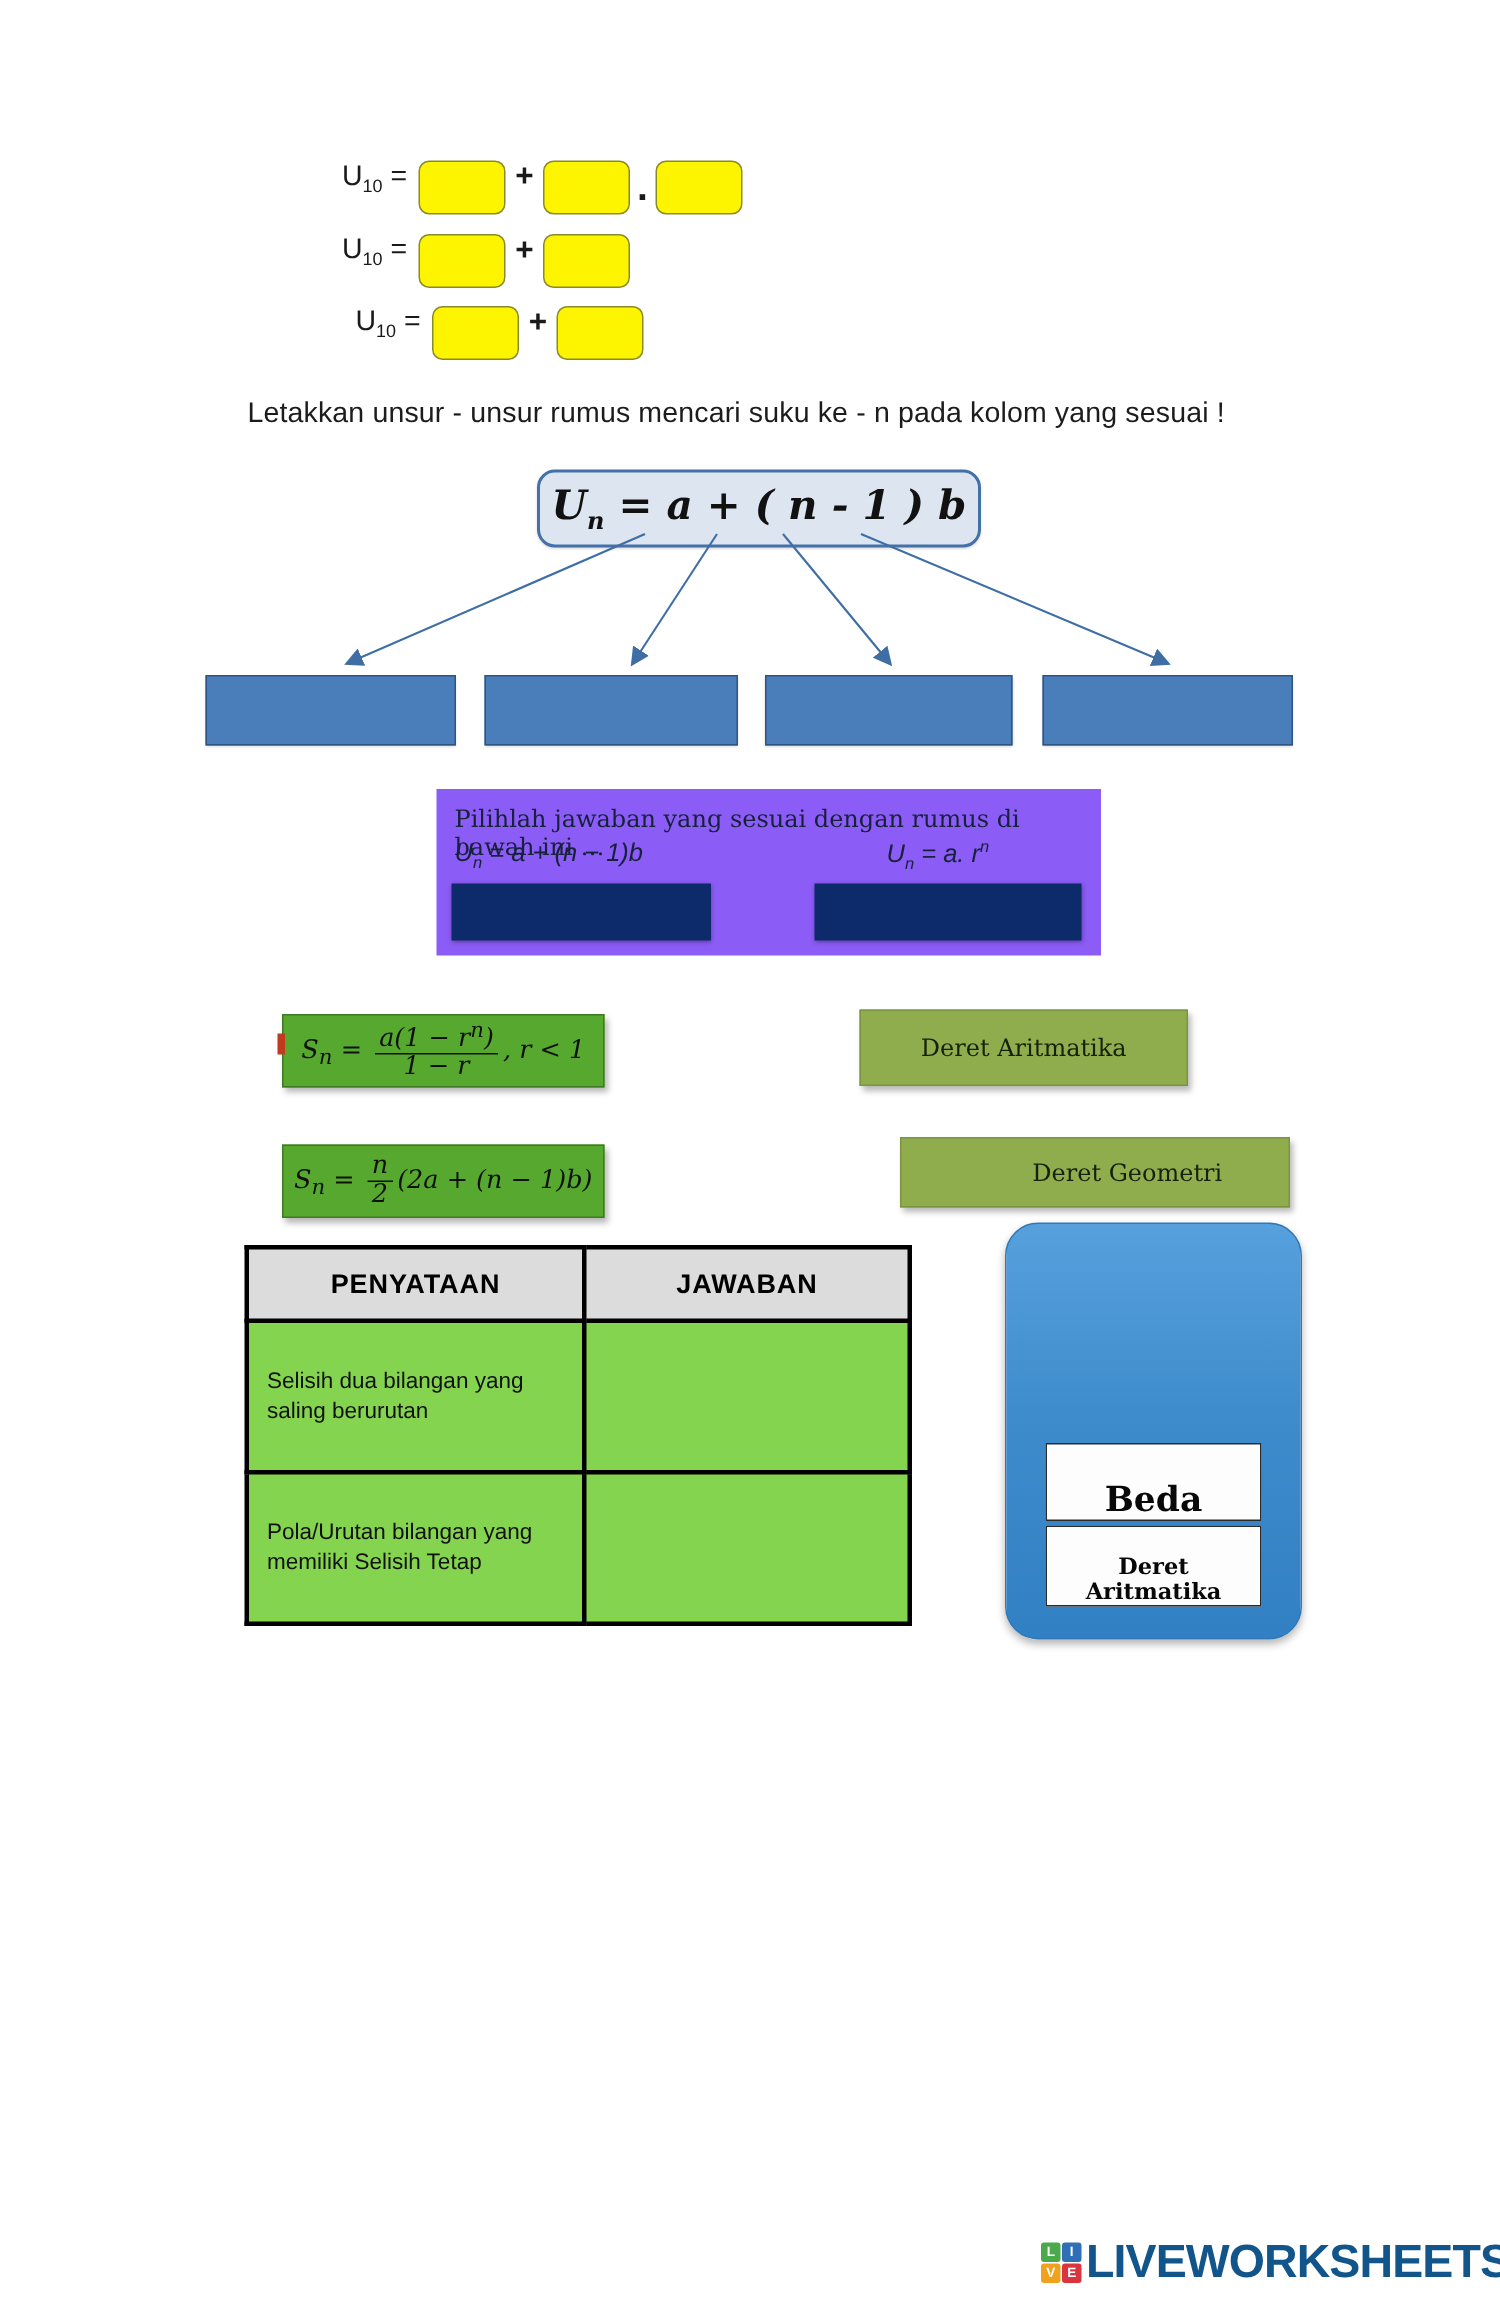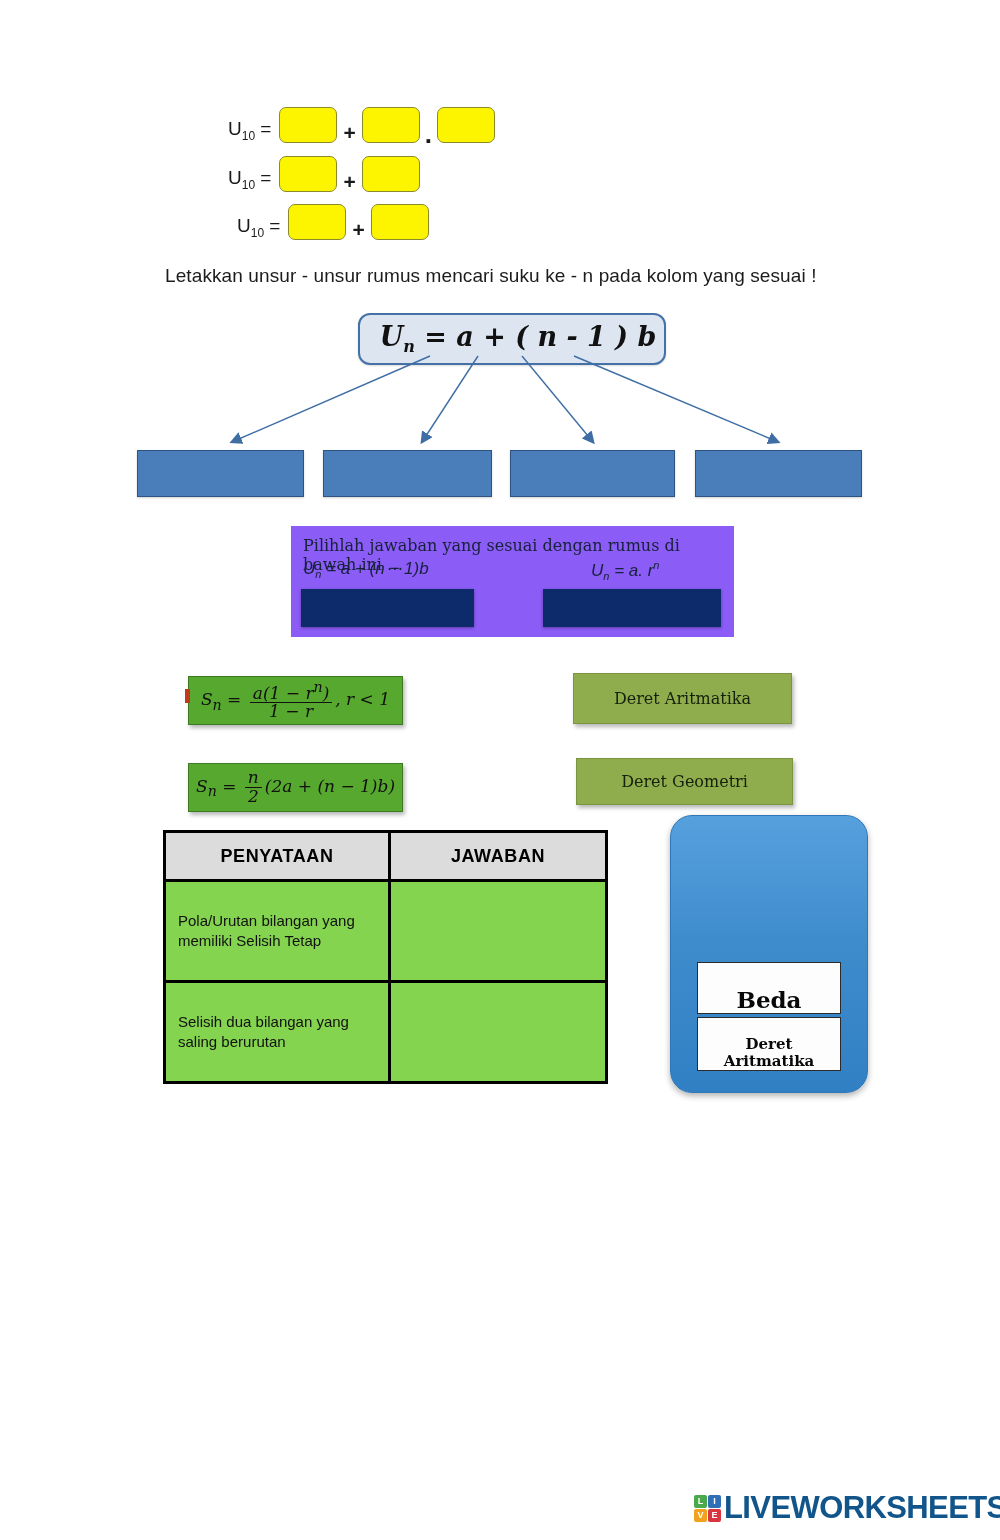--- a/index.html
+++ b/index.html
@@ -5,21 +5,21 @@
   html,body{margin:0;padding:0;}
   body{
     width:1000px;height:1540px;position:relative;
     background:#ffffff;
     font-family:"Liberation Sans", sans-serif;
     overflow:hidden;
   }
   .abs{position:absolute;}
 
   
-  .row{display:flex;align-items:flex-end;}
+  .row{display:flex;align-items:flex-start;}
   .un-label{
     font-family:"Liberation Sans", sans-serif;
     font-size:19px;color:#1a1a1a;white-space:nowrap;
   }
   .un-label sub{font-size:12px;}
   .ybox{
     background:#fdf500;border:1px solid #8a8a2a;border-radius:7px;
     width:56px;height:34px;display:inline-block;
   }
   .op{
@@ -152,21 +152,21 @@
 <div class="abs row" style="left:237px;top:204px;">
   <span class="un-label">U<sub>10</sub>&nbsp;=</span>
   <span style="width:8px"></span>
   <span class="ybox"></span>
   <span class="op">+</span>
   <span class="ybox"></span>
 </div>
 
 <div class="abs instruction" style="left:165px;top:265px;width:700px;">Letakkan unsur - unsur rumus mencari suku ke - n pada kolom yang sesuai !</div>
 
-<div class="abs formula-card" style="left:358px;top:313px;width:292px;height:48px;padding-left:12px;">
+<div class="abs formula-card" style="left:358px;top:313px;width:292px;height:48px;">
   <span class="ftext">U<sub>n</sub> = a + ( n - 1 ) b</span>
 </div>
 
 <svg class="abs" style="left:130px;top:350px;" width="740" height="110" viewBox="0 0 740 110">
   <defs>
     <marker id="ah" markerWidth="9" markerHeight="9" refX="7" refY="4.5" orient="auto">
       <path d="M0,0 L9,4.5 L0,9 z" fill="#3f6ea5"></path>
     </marker>
   </defs>
   <line x1="300" y1="6" x2="102" y2="92" stroke="#3f6ea5" stroke-width="1.4" marker-end="url(#ah)"></line>
@@ -206,38 +206,38 @@
       <span class="num">n</span>
       <span class="den">2</span>
     </span>(2a + (n − 1)b)
   </span>
 </div>
 
 <div class="abs green-label" style="left:573px;top:673px;width:217px;height:49px;">
   <span>Deret Aritmatika</span>
 </div>
 
-<div class="abs green-label" style="left:576px;top:758px;width:215px;height:45px;">
+<div class="abs green-label" style="left:600px;top:758px;width:215px;height:45px;padding-left:43px;">
   <span>Deret Geometri</span>
 </div>
 
 <table class="tbl abs" style="left:163px;top:830px;width:432px;">
   <thead>
     <tr>
       <th style="width:220px;">PENYATAAN</th>
       <th style="width:212px;">JAWABAN</th>
     </tr>
   </thead>
   <tbody>
     <tr>
-      <td>Pola/Urutan bilangan yang memiliki Selisih Tetap</td>
+      <td>Selisih dua bilangan yang saling berurutan</td>
       <td class="answer"></td>
     </tr>
     <tr>
-      <td>Selisih dua bilangan yang saling berurutan</td>
+      <td>Pola/Urutan bilangan yang memiliki Selisih Tetap</td>
       <td class="answer"></td>
     </tr>
   </tbody>
 </table>
 
 <div class="abs optpanel" style="left:670px;top:815px;width:196px;height:258px;">
   <div class="optcard big">
     <span>Beda</span>
   </div>
   <div class="optcard small">

